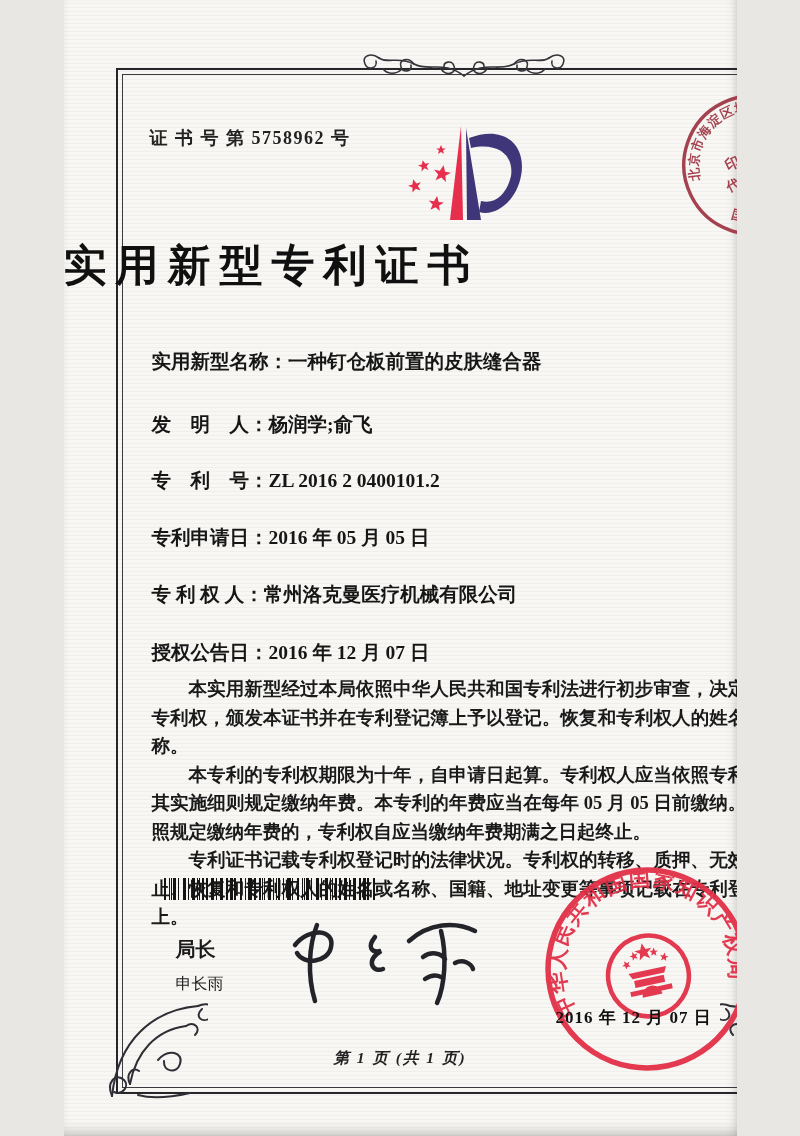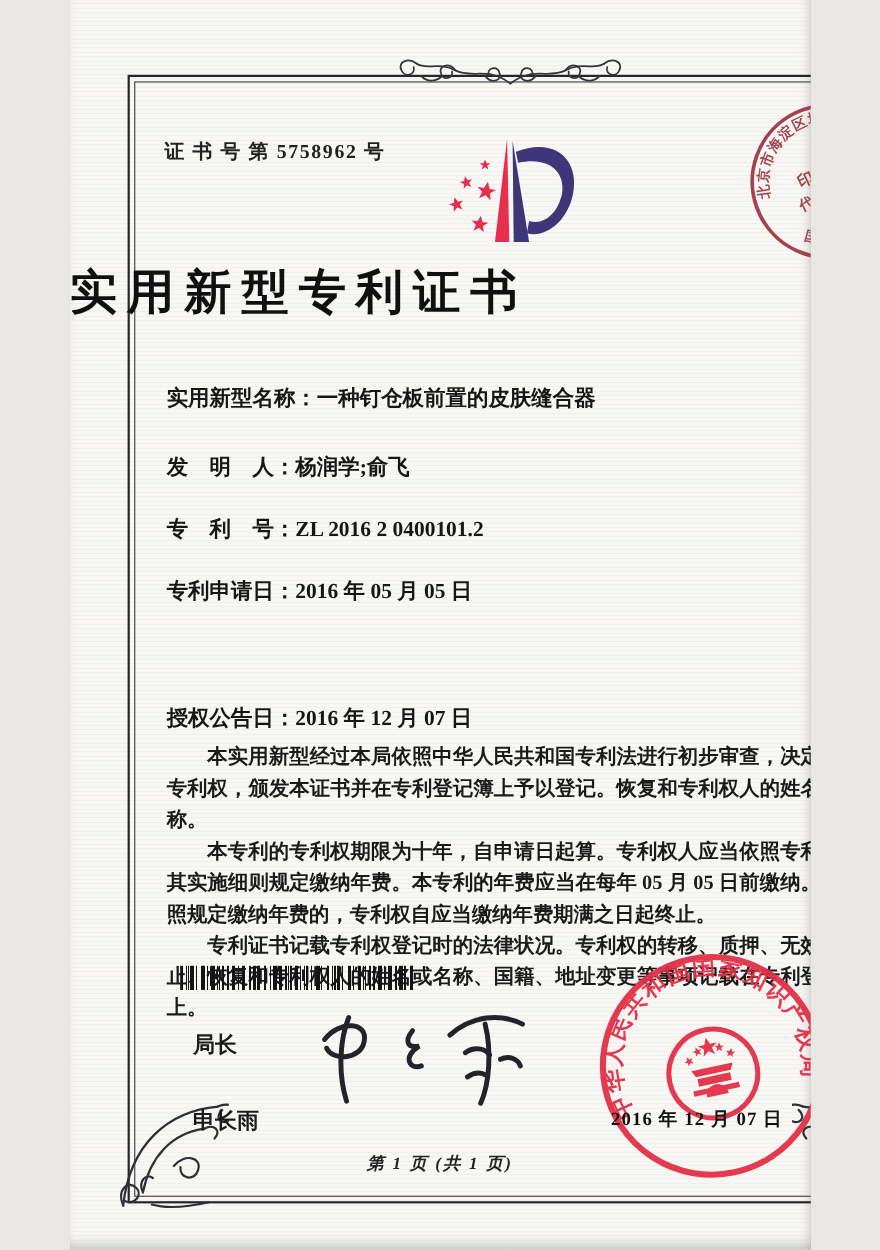--- a/index.html
+++ b/index.html
@@ -38,21 +38,21 @@
     font-size:18.5px;line-height:28.5px;font-weight:600;color:#1a1a1a;text-align:justify;
   }
   .body-text p{margin:0;text-indent:2em;}
   .barcode{
     position:absolute;left:100px;top:878px;width:212px;height:22px;
     background-image:
       repeating-linear-gradient(90deg,#141414 0 2px,transparent 2px 5px,#141414 5px 6px,transparent 6px 9px,#141414 9px 12px,transparent 12px 14px,#141414 14px 15px,transparent 15px 19px),
       repeating-linear-gradient(90deg,#141414 0 1px,transparent 1px 7px);
   }
   .sig-role{position:absolute;left:112px;top:936px;font-size:20px;font-weight:700;font-family:"Liberation Sans",sans-serif;}
-  .sig-name{position:absolute;left:112px;top:1005px;font-size:20px;font-weight:700;font-family:"Liberation Sans",sans-serif;}
+  .sig-name{position:absolute;left:112px;top:974px;font-size:16px;font-weight:400;font-family:"Liberation Sans",sans-serif;}
   .sig-script{position:absolute;left:215px;top:903px;width:225px;height:115px;}
   .tax-stamp{
     position:absolute;left:610px;top:86px;width:158px;height:158px;
     transform:rotate(-26deg);opacity:.92;
   }
   .seal{
     position:absolute;left:477px;top:863px;width:212px;height:212px;
     transform:rotate(-12deg);opacity:.95;
   }
   .seal-date{
@@ -160,20 +160,23 @@
   </div>
   <div class="field-row r1">
     <span>发　明　人：</span><span>杨润学;俞飞</span>
   </div>
   <div class="field-row r2">
     <span>专　利　号：</span><span>ZL 2016 2 0400101.2</span>
   </div>
   <div class="field-row r3">
     <span>专利申请日：</span><span>2016 年 05 月 05 日</span>
   </div>
+  <div class="field-row r4">
+    <span>专 利 权 人：</span><span>常州洛克曼医疗机械有限公司</span>
+  </div>
   <div class="field-row r5">
     <span>授权公告日：</span><span>2016 年 12 月 07 日</span>
   </div>
 
   <div class="body-text">
     <p>本实用新型经过本局依照中华人民共和国专利法进行初步审查，决定授予专利权，颁发本证书并在专利登记簿上予以登记。恢复和专利权人的姓名或名称。</p>
     <p>本专利的专利权期限为十年，自申请日起算。专利权人应当依照专利法及其实施细则规定缴纳年费。本专利的年费应当在每年 05 月 05 日前缴纳。未按照规定缴纳年费的，专利权自应当缴纳年费期满之日起终止。</p>
     <p>专利证书记载专利权登记时的法律状况。专利权的转移、质押、无效、终止、恢复和专利权人的姓名或名称、国籍、地址变更等事项记载在专利登记簿上。</p>
   </div>
 

